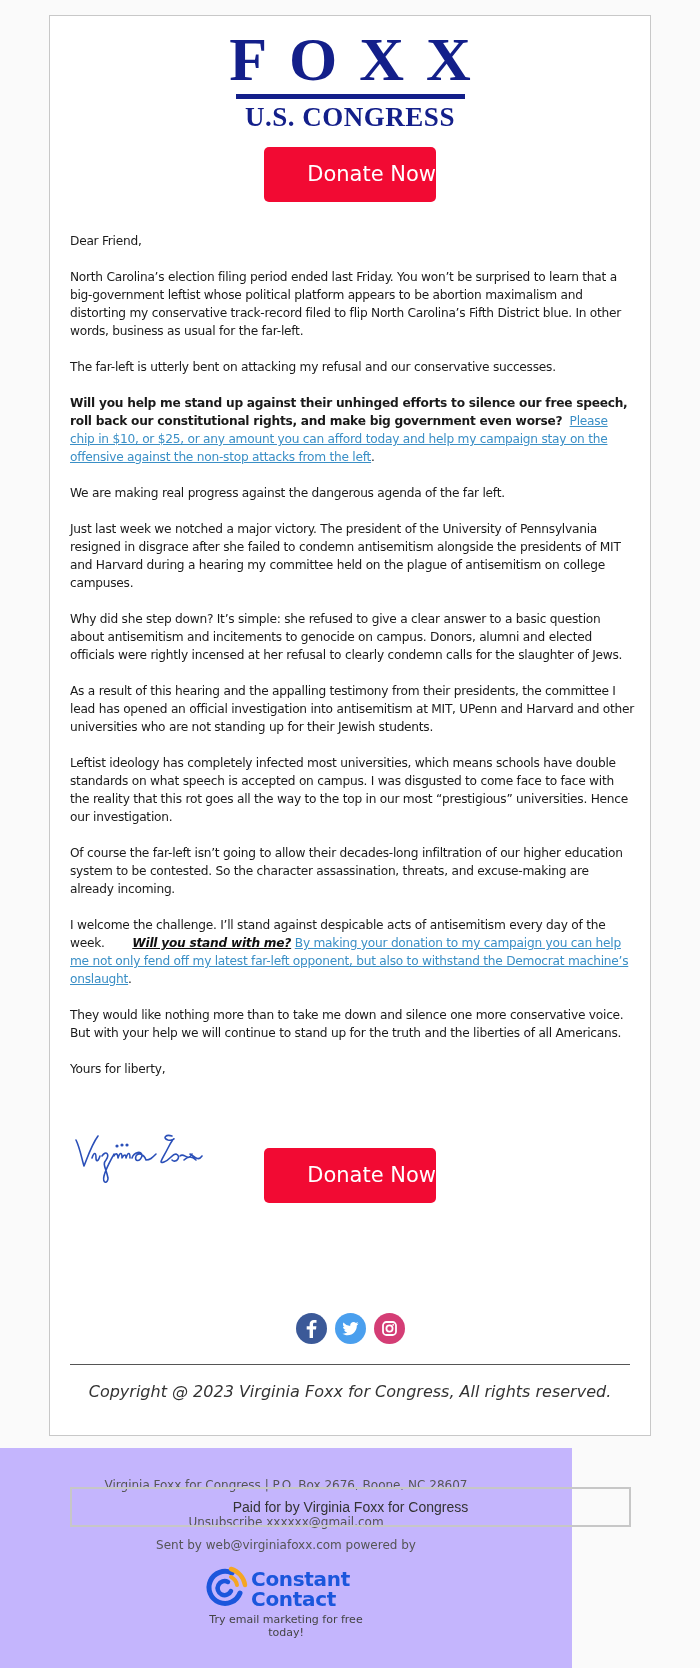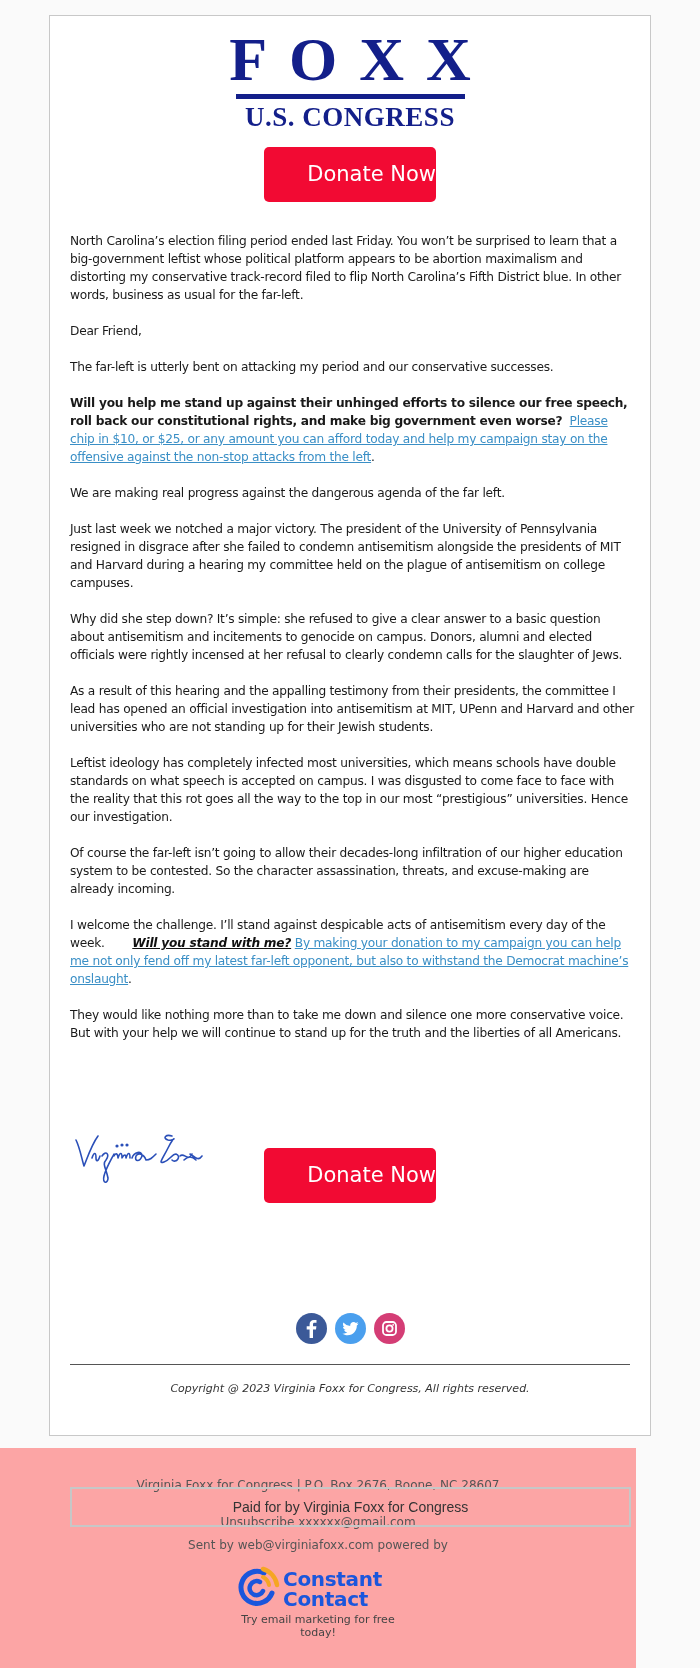--- a/index.html
+++ b/index.html
@@ -41,28 +41,28 @@
     .social span {
       display: inline-block; width: 31px; height: 31px; border-radius: 50%;
       margin: 0 4px; vertical-align: middle; position: relative;
     }
     .fb { background: #3b5998; }
     .tw { background: #4a9fee; }
     .ig { background: #d43d75; }
     .rule { position: absolute; left: 20px; width: 560px; top: 1348px; height: 1px; background: #555; }
     .copyright {
       position: absolute; left: 0; right: 0; top: 1366px; text-align: center;
-      font-style: italic; font-size: 11px; color: #333;
+      font-style: italic; font-size: 16px; color: #333;
     }
     .paidfor {
       position: absolute; left: 20px; width: 561px; top: 1471px; height: 40px;
       border: 2px solid #c7c7c7; text-align: center; line-height: 36px;
       font-family: "Liberation Sans", sans-serif; font-size: 14px; color: #333;
     }
-    .footer { width: 636px; background: #fca5a5; text-align: center; padding-top: 26px; height: 220px; font-family: "DejaVu Sans", sans-serif; color: #555; font-size: 12px; }
+    .footer { width: 572px; background: #c4b5fd; text-align: center; padding-top: 26px; height: 220px; font-family: "DejaVu Sans", sans-serif; color: #555; font-size: 12px; }
     .footer .addr { margin-bottom: 14px; }
     .footer .line { line-height: 23px; }
     .footer a { color: #555; text-decoration: underline; }
     .cc-logo { margin: 12px auto 0; width: 170px; position: relative; height: 60px; }
     .cc-text { position: absolute; left: 50px; top: 0; color: #1b56dc; font-weight: bold; font-size: 20px; line-height: 20px; text-align: left; letter-spacing: -0.3px; }
     .cc-tag { position: absolute; left: 0; right: 0; top: 44px; font-size: 11px; color: #444; text-align: center; }
   </style>
 </head>
 <body>
 
@@ -71,32 +71,33 @@
 
     <div class="logo">
       <div class="logo-foxx">FOXX</div>
       <div class="logo-rule"></div>
       <div class="logo-sub">U.S. CONGRESS</div>
     </div>
 
     <div class="donate" style="top:131px;">Donate Now</div>
 
     <div class="body-text">
+      <p>Dear Friend,</p>
       <p>North Carolina’s election filing period ended last Friday. You won’t be surprised to learn that a big-government leftist whose political platform appears to be abortion maximalism and distorting my conservative track-record filed to flip North Carolina’s Fifth District blue. In other words, business as usual for the far-left.</p>
-      <p>Dear Friend,</p>
-      <p>The far-left is utterly bent on attacking my period and our conservative successes.</p>
+      <p>The far-left is utterly bent on attacking my refusal and our conservative successes.</p>
       <p><b>Will you help me stand up against their unhinged efforts to silence our free speech, roll back our constitutional rights, and make big government even worse?</b>&nbsp; <a class="link">Please chip in $10, or $25, or any amount you can afford today and help my campaign stay on the offensive against the non-stop attacks from the left</a><span>.</span></p>
       <p>We are making real progress against the dangerous agenda of the far left.</p>
       <p>Just last week we notched a major victory. The president of the University of Pennsylvania resigned in disgrace after she failed to condemn antisemitism alongside the presidents of MIT and Harvard during a hearing my committee held on the plague of antisemitism on college campuses.</p>
       <p>Why did she step down? It’s simple: she refused to give a clear answer to a basic question about antisemitism and incitements to genocide on campus. Donors, alumni and elected officials were rightly incensed at her refusal to clearly condemn calls for the slaughter of Jews.</p>
       <p>As a result of this hearing and the appalling testimony from their presidents, the committee I lead has opened an official investigation into antisemitism at MIT, UPenn and Harvard and other universities who are not standing up for their Jewish students.</p>
       <p>Leftist ideology has completely infected most universities, which means schools have double standards on what speech is accepted on campus. I was disgusted to come face to face with the reality that this rot goes all the way to the top in our most “prestigious” universities. Hence our investigation.</p>
       <p>Of course the far-left isn’t going to allow their decades-long infiltration of our higher education system to be contested. So the character assassination, threats, and excuse-making are already incoming.</p>
       <p><span>I welcome the challenge. I’ll stand against despicable acts of antisemitism every day of the week.</span> <span class="em-q">Will you stand with me?</span> <a class="link">By making your donation to my campaign you can help me not only fend off my latest far-left opponent, but also to withstand the Democrat machine’s onslaught</a><span>.</span></p>
       <p>They would like nothing more than to take me down and silence one more conservative voice. But with your help we will continue to stand up for the truth and the liberties of all Americans.</p>
+      <p>Yours for liberty,</p>
     </div>
 
     <svg class="signature" viewBox="0 0 160 70">
       <g fill="none" stroke="#2a4fb8" stroke-width="1.6" stroke-linecap="round" stroke-linejoin="round">
         <path d="M4 14 C8 22 10 34 12 40 C16 30 20 18 26 10"></path>
         <path d="M20 32 C22 26 24 26 24 32 C24 36 26 36 28 30"></path>
         <path d="M30 30 C34 24 38 28 34 34 C30 38 34 42 36 52 C36 58 30 58 32 50 C34 42 40 32 42 28"></path>
         <path d="M42 30 C44 26 46 28 46 32 C48 26 50 26 50 32 C52 28 54 28 54 32 C56 26 58 26 58 32"></path>
         <path d="M60 32 C62 26 70 24 70 30 C68 36 62 36 64 30 C66 26 72 28 74 34 C78 34 80 32 84 28"></path>
         <path d="M100 10 C94 8 90 12 96 14 C104 16 104 6 96 22 C90 34 86 38 92 36 C98 34 100 28 104 28 C110 30 104 38 100 34"></path>

